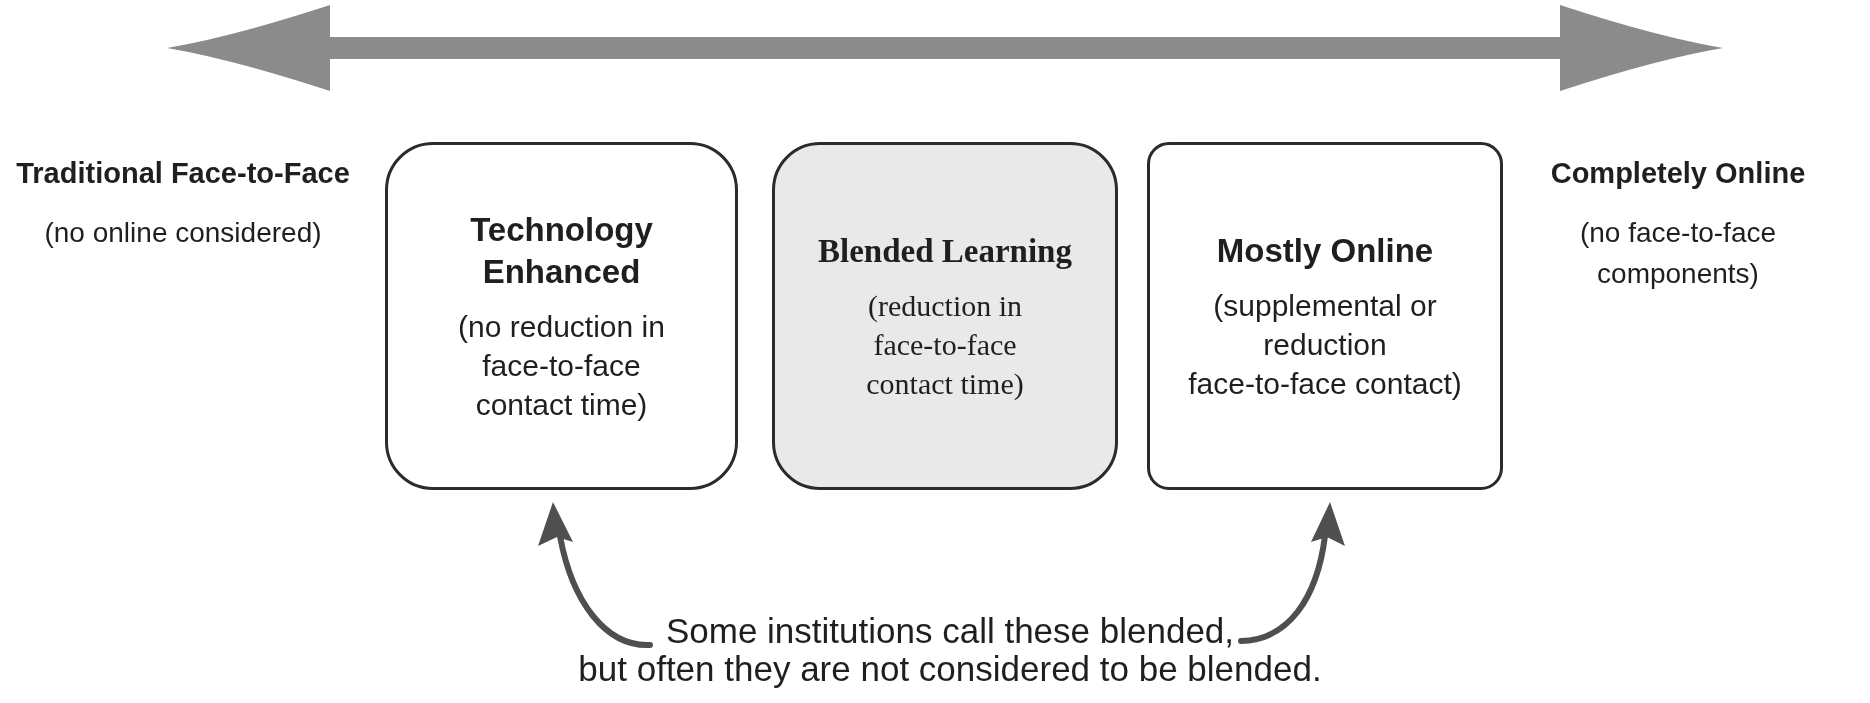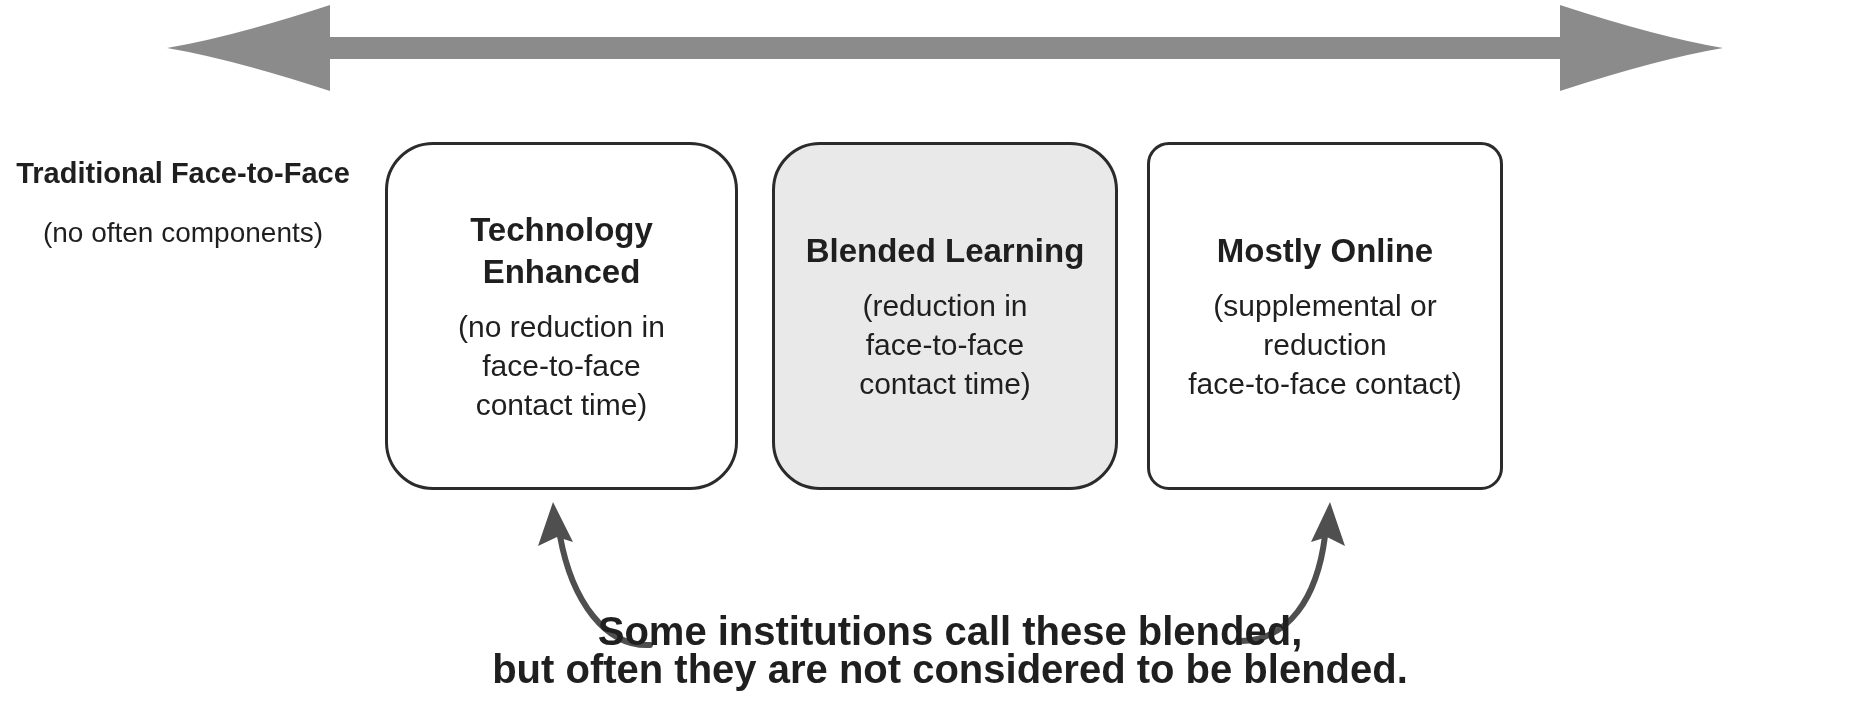--- a/index.html
+++ b/index.html
@@ -35,32 +35,32 @@
   .mode-box{
     position:absolute;top:142px;height:348px;
     background:#ffffff;
     border:3px solid var(--c-border);
     border-radius:48px;
     display:flex;flex-direction:column;justify-content:center;align-items:center;
     gap:14px;padding:0 8px;text-align:center;
   }
   .mode-box.shaded{background:var(--c-fill2);}
   .box-1{left:385px;width:353px;padding-left:8px;}
-  .box-2{left:772px;width:346px;}
+  .box-2{left:772px;width:346px;font-family:Liberation Serif, serif;}
   .box-3{left:1147px;width:356px;border-radius:22px;}
   .box-title{font-weight:bold;font-size:33px;line-height:42px;white-space:pre-line;}
   .box-sub{font-size:30px;line-height:39px;white-space:pre-line;}
 
   .callouts{position:absolute;left:0;top:0;width:1870px;height:703px;pointer-events:none;}
   .callouts .stem{fill:none;stroke:var(--c-callout);stroke-width:6;stroke-linecap:round;}
   .callouts .head{fill:var(--c-callout);stroke:none;}
 
   .annotation{
     position:absolute;left:420px;top:612px;width:1060px;
-    text-align:center;font-weight:bold;font-size:40px;line-height:38px;
+    text-align:center;font-weight:normal;font-size:35px;line-height:38px;
     white-space:pre-line;
   }
 </style>
 </head>
 <body>
 
 <div class="canvas">
 
   <svg class="top-arrow" viewBox="0 0 1870 110" aria-hidden="true">
     <path class="arrow-body" d="M 167 48
@@ -72,24 +72,27 @@
          Q 1658 59 1560 91
          L 1560 59
          L 330 59
          L 330 91
          Q 232 59 167 48
          Z"></path>
   </svg>
 
   <div class="endpoint endpoint-left">
     <div class="endpoint-title">Traditional Face-to-Face</div>
-    <div class="endpoint-sub">(no often components)</div>
+    <div class="endpoint-sub">(no online considered)</div>
   </div>
 
   <div class="endpoint endpoint-right">
+    <div class="endpoint-title">Completely Online</div>
+    <div class="endpoint-sub">(no face-to-face
+components)</div>
   </div>
 
   <div class="mode-box box-1">
     <div class="box-title">Technology
 Enhanced</div>
     <div class="box-sub">(no reduction in
 face-to-face
 contact time)</div>
   </div>
 

